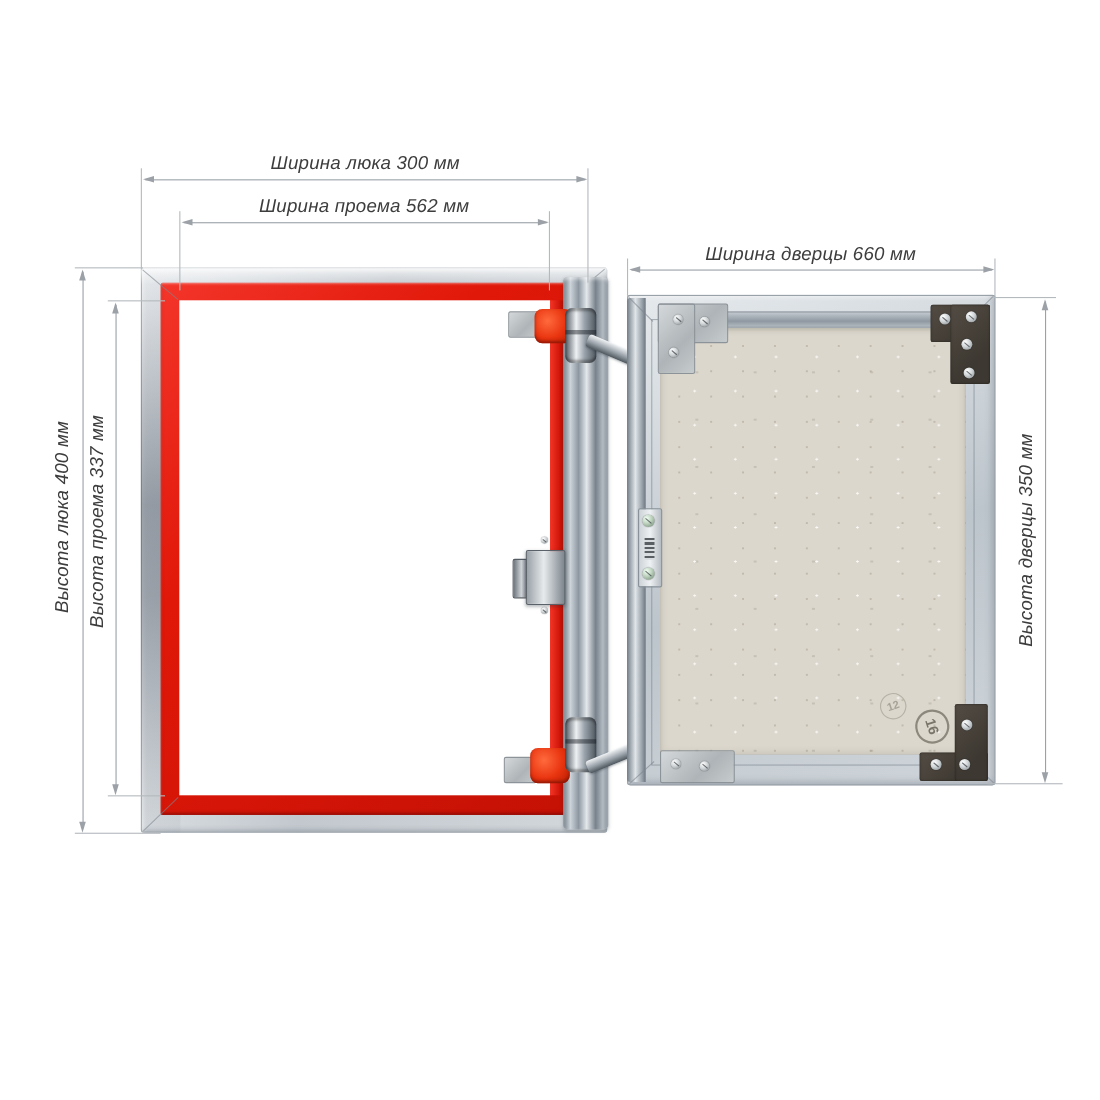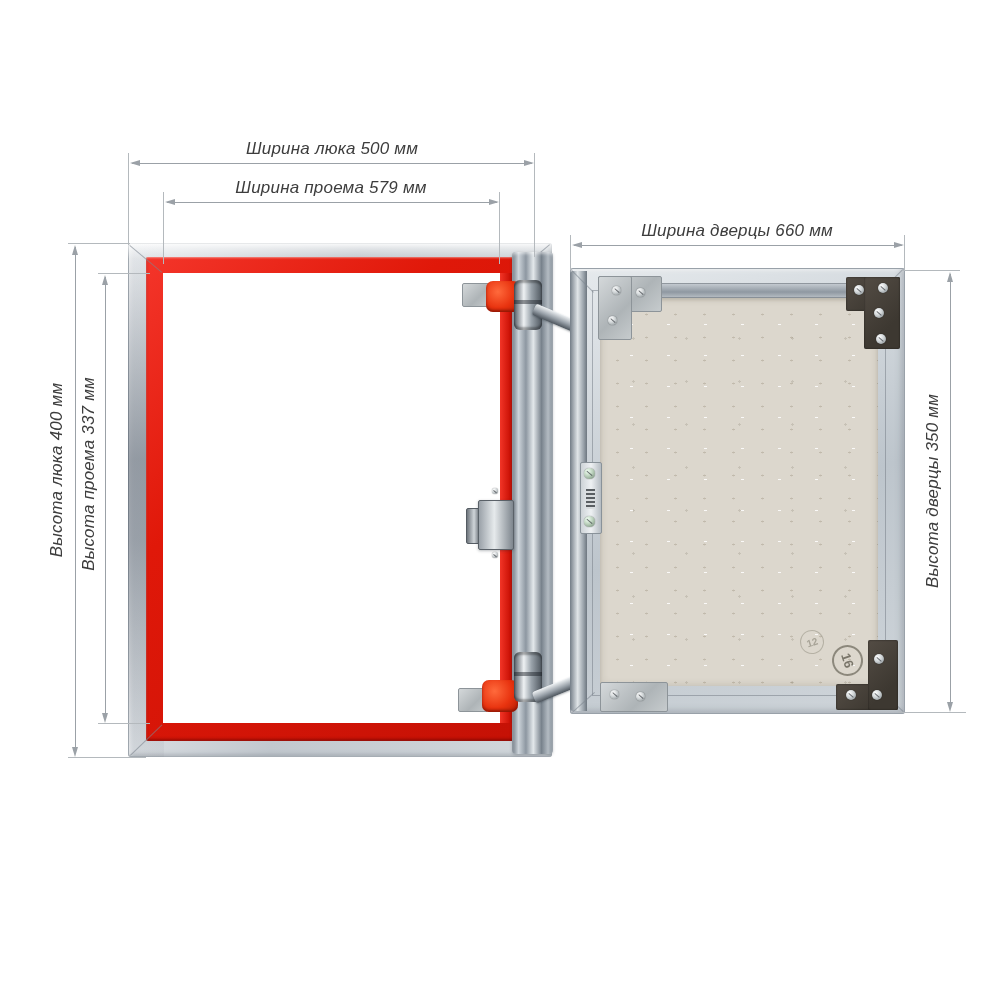--- a/index.html
+++ b/index.html
@@ -151,30 +151,30 @@
 
   <div class="stamp stamp-a">12</div>
   <div class="stamp stamp-b">16</div>
 
   <div>
     <div class="ext-line-v" style="left:128px;top:153px;height:92px;"></div>
     <div class="ext-line-v" style="left:534px;top:153px;height:104px;"></div>
     <div class="dim-line-h" style="left:132px;top:163px;width:400px;"></div>
     <div class="arr arr-left" style="left:130px;top:163px;"></div>
     <div class="arr arr-right" style="left:524px;top:163px;"></div>
-    <div class="dim-label" style="left:332px;top:139px;">Ширина люка 500 мм</div>
+    <div class="dim-label" style="left:332px;top:139px;">Ширина люка 300 мм</div>
   </div>
 
   <div>
     <div class="ext-line-v" style="left:163px;top:192px;height:72px;"></div>
     <div class="ext-line-v" style="left:499px;top:192px;height:72px;"></div>
     <div class="dim-line-h" style="left:167px;top:202px;width:330px;"></div>
     <div class="arr arr-left" style="left:165px;top:202px;"></div>
     <div class="arr arr-right" style="left:489px;top:202px;"></div>
-    <div class="dim-label" style="left:331px;top:178px;">Ширина проема 579 мм</div>
+    <div class="dim-label" style="left:331px;top:178px;">Ширина проема 562 мм</div>
   </div>
 
   <div>
     <div class="ext-line-v" style="left:570px;top:235px;height:34px;"></div>
     <div class="ext-line-v" style="left:904px;top:235px;height:36px;"></div>
     <div class="dim-line-h" style="left:574px;top:245px;width:328px;"></div>
     <div class="arr arr-left" style="left:572px;top:245px;"></div>
     <div class="arr arr-right" style="left:894px;top:245px;"></div>
     <div class="dim-label" style="left:737px;top:221px;">Ширина дверцы 660 мм</div>
   </div>

